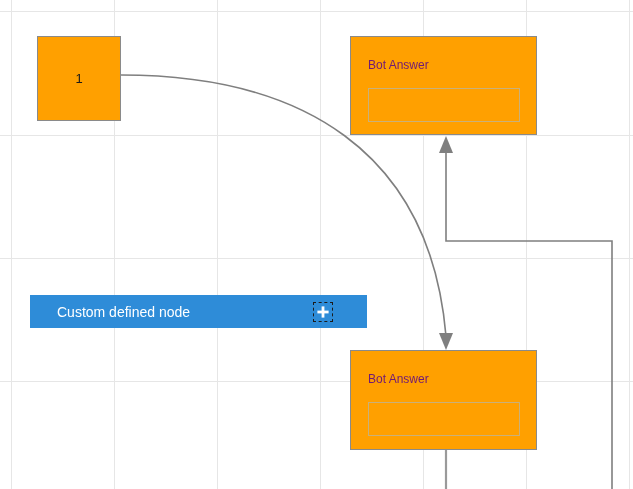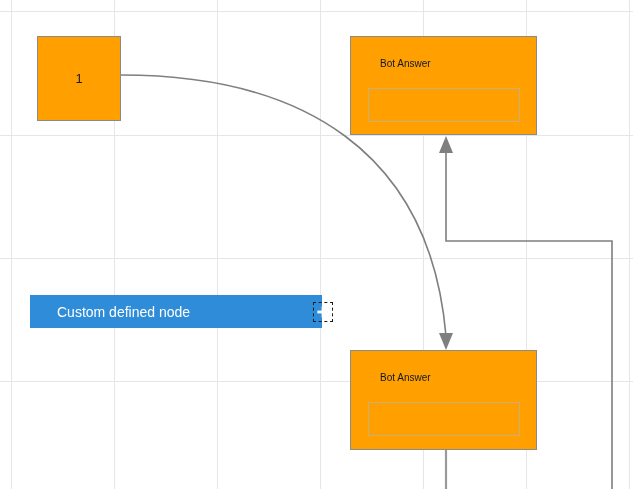--- a/index.html
+++ b/index.html
@@ -61,43 +61,43 @@
     align-items: center;
     justify-content: center;
   }
   .node-square-label {
     font-size: 13px;
     color: #1a1a1a;
     line-height: 1;
   }
   .node-title {
     position: absolute;
-    left: 29px;
+    left: 17px;
     top: 22px;
-    font-size: 10px;
-    color: #0f172a;
+    font-size: 12px;
+    color: #701a75;
     line-height: 1;
     white-space: nowrap;
   }
   .node-slot {
     position: absolute;
     left: 17px;
     top: 51px;
     width: 152px;
     height: 34px;
     box-sizing: border-box;
     border: 1px solid #c9b07a;
     background: transparent;
   }
   
   .custom-bar {
     position: absolute;
     left: 30px;
     top: 295px;
-    width: 292px;
+    width: 337px;
     height: 33px;
     background: #2e8cd8;
     display: flex;
     align-items: center;
   }
   .custom-bar-label {
     margin-left: 27px;
     color: #ffffff;
     font-size: 14px;
     line-height: 1;

